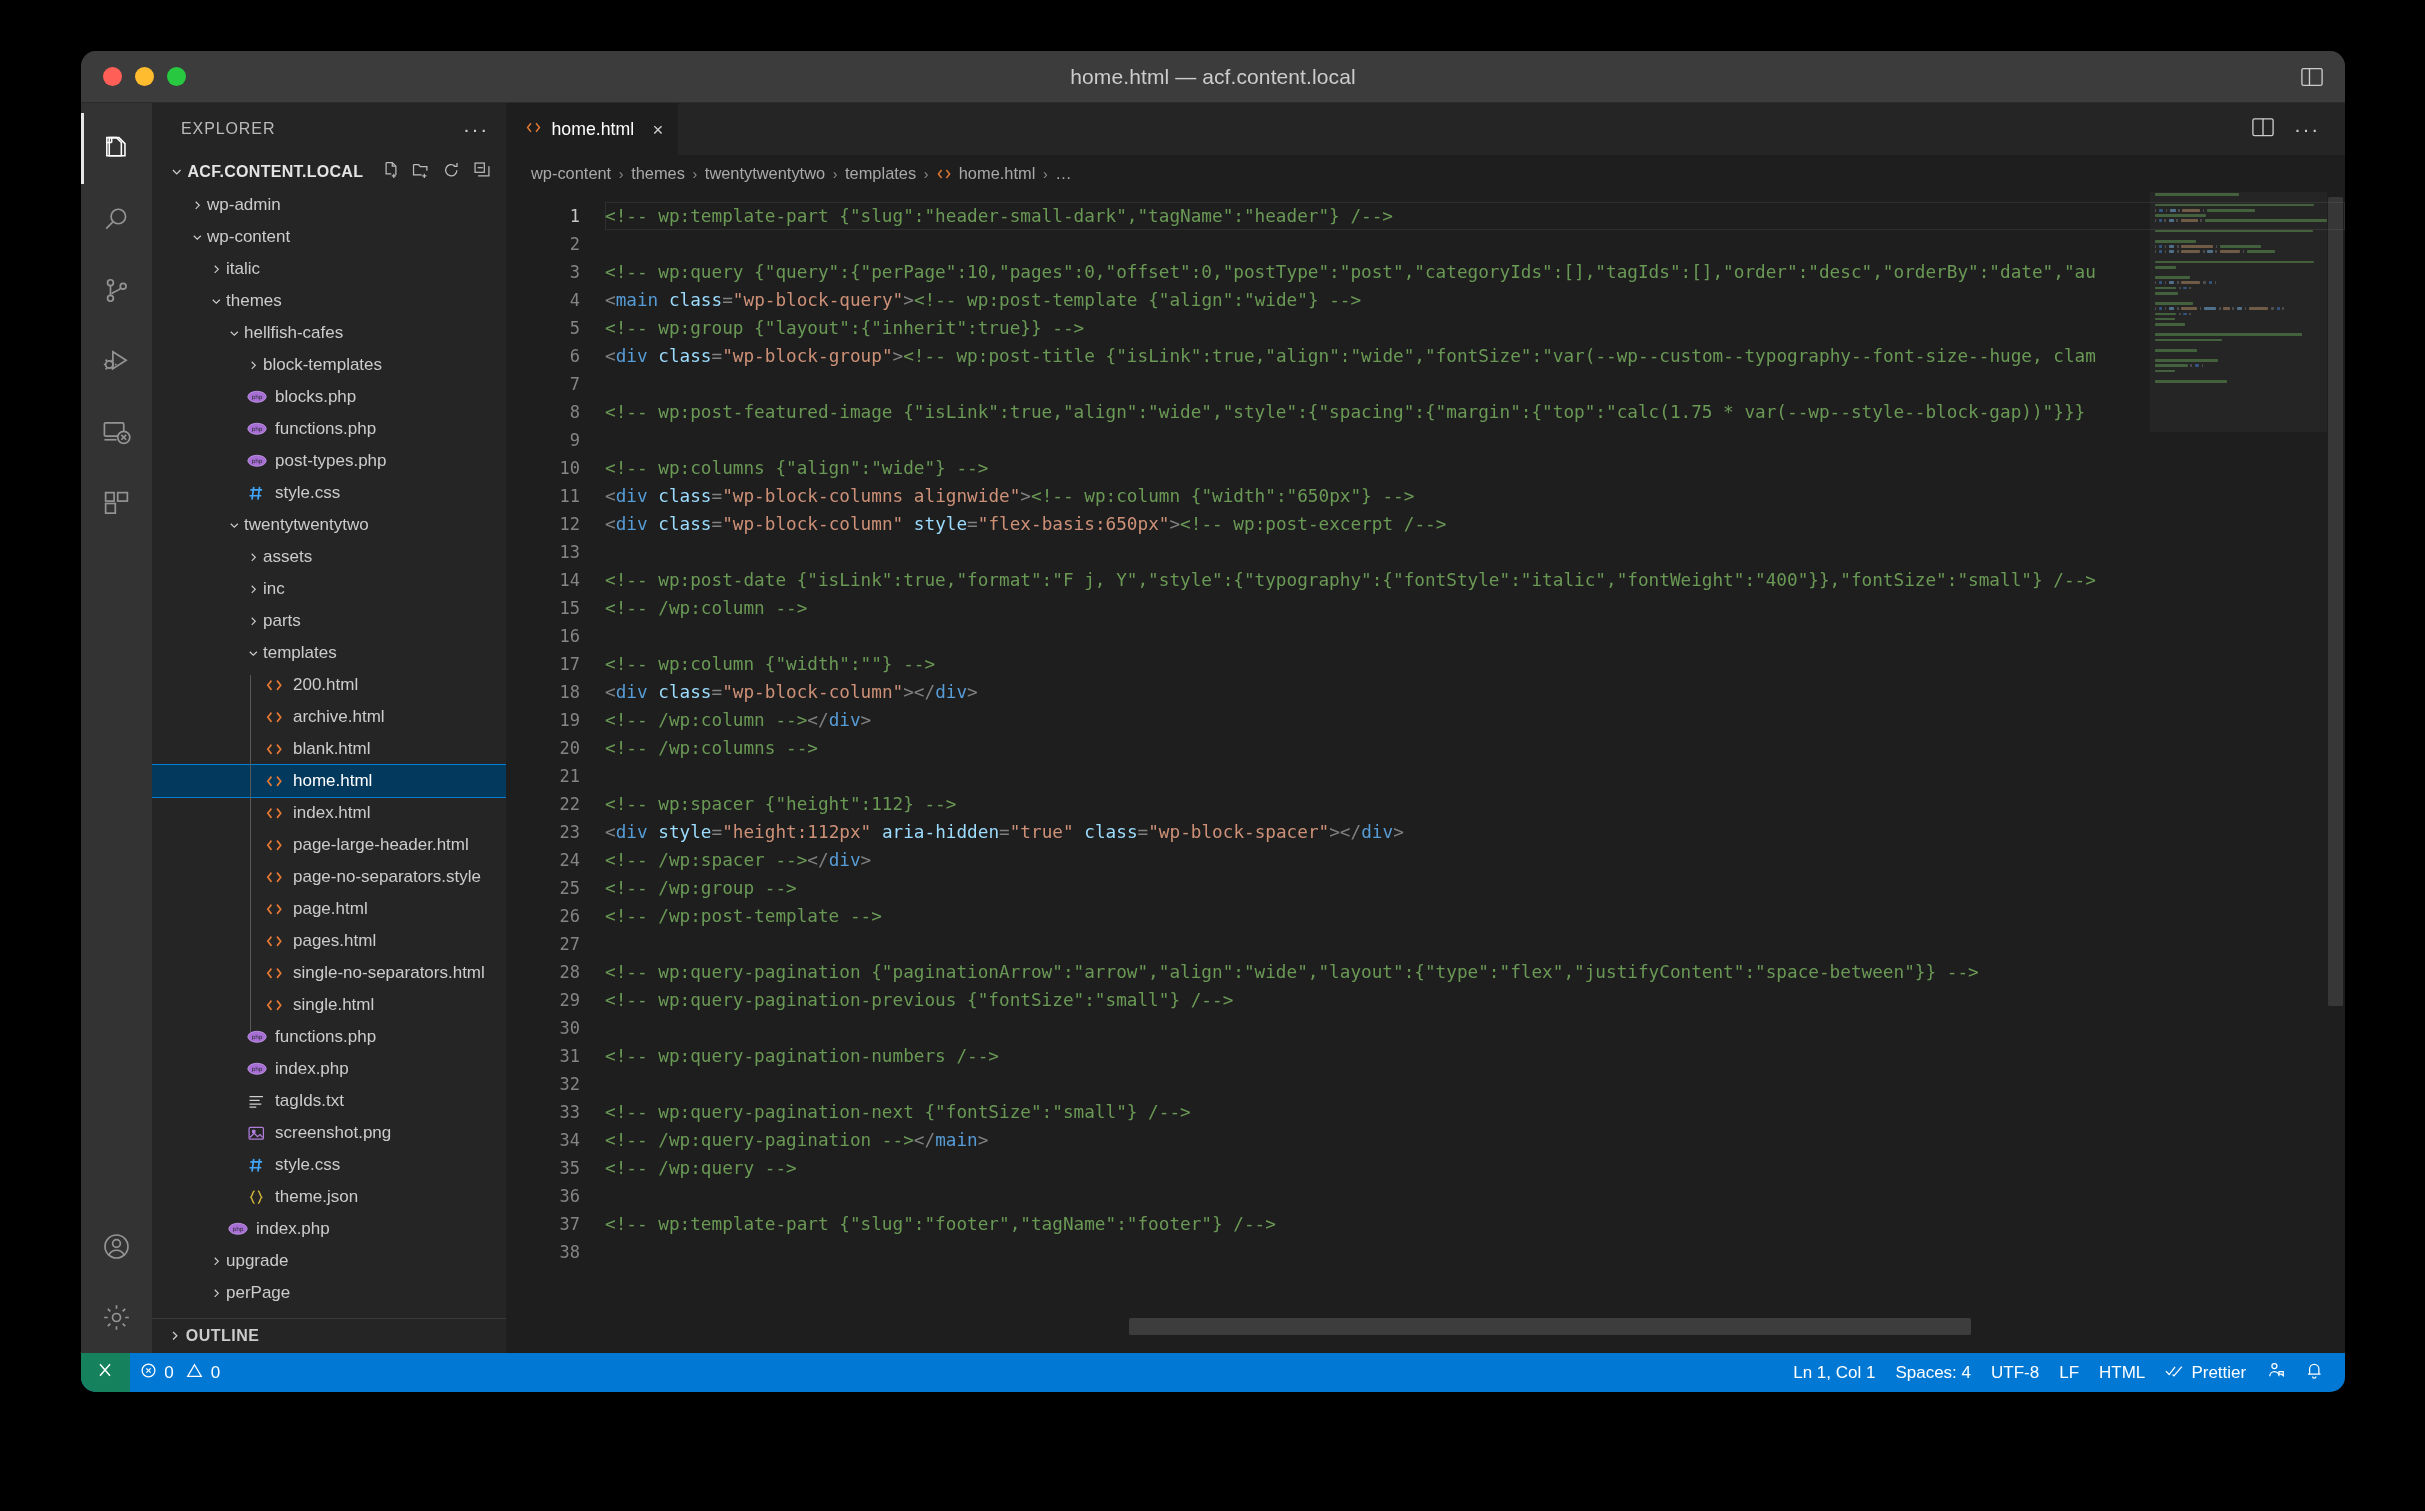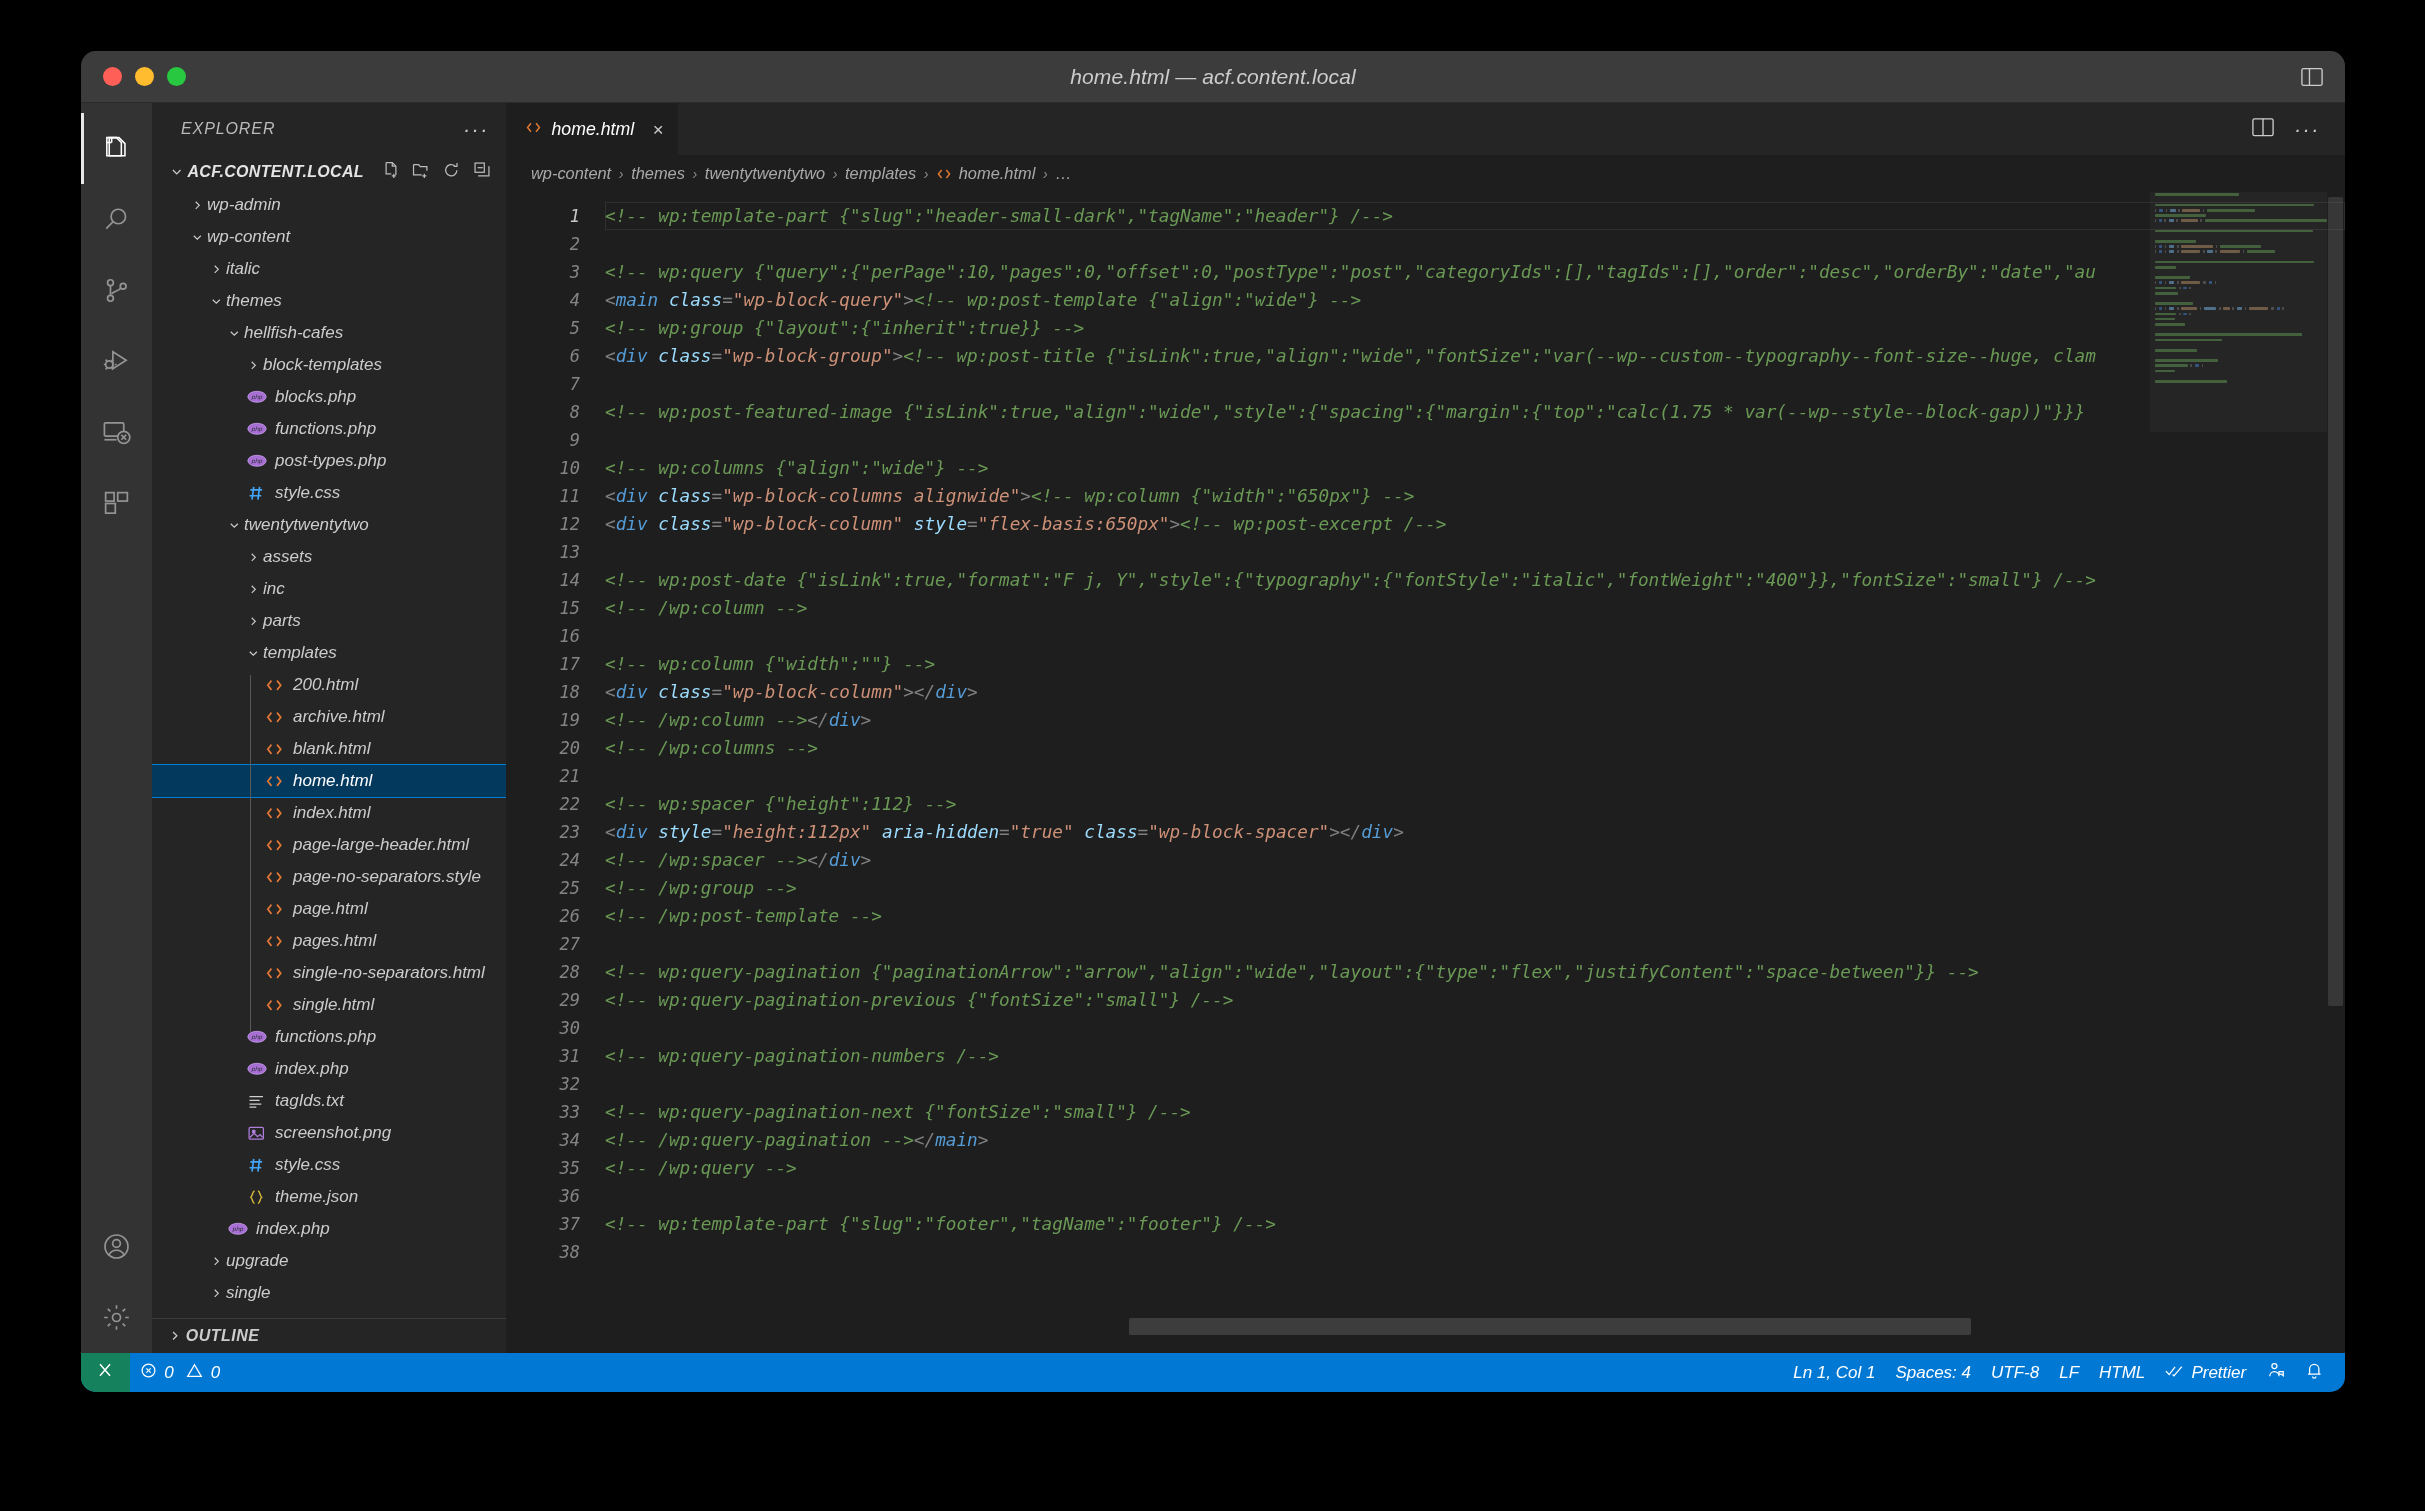--- a/index.html
+++ b/index.html
@@ -6,21 +6,20 @@
   html, body {
     width: 2426px; height: 1512px;
     background: #000000;
     font-family: "Liberation Sans", sans-serif;
     overflow: hidden;
   }
   .desktop {
     position: relative;
     width: 2426px; height: 1132px;
     background: #000000;
-    font-style: italic;
   }
   .window {
     position: absolute;
     left: 81px; top: 51px;
     width: 2264px; height: 1341px;
     border-radius: 15px;
     overflow: hidden;
     background: #1f1f1f;
     box-shadow: 0 11.8px 51px rgba(0,0,0,0.85);
     display: flex;
@@ -757,21 +756,21 @@
               </span>
               <span>upgrade</span>
             </div>
             <div class="trow">
               <span style="flex: 0 0 54px;"></span>
               <span class="chev">
                 <svg width="12.6" height="12.6" viewBox="0 0 16 16" fill="none" stroke="#cccccc" stroke-width="1.5">
                   <path d="M6 3.5L10.5 8 6 12.5"></path>
                 </svg>
               </span>
-              <span>single</span>
+              <span>perPage</span>
             </div>
             <div class="guide" style="left: 98px; top: 486px; bottom: auto; height: 357px;"></div>
           </div>
 
         <div class="outline-bar">
           <span class="chev">
             <svg width="13.5" height="13.5" viewBox="0 0 16 16" fill="none" stroke="#cccccc" stroke-width="1.5">
                 <path d="M6 3.5L10.5 8 6 12.5"></path>
               </svg>
           </span>

